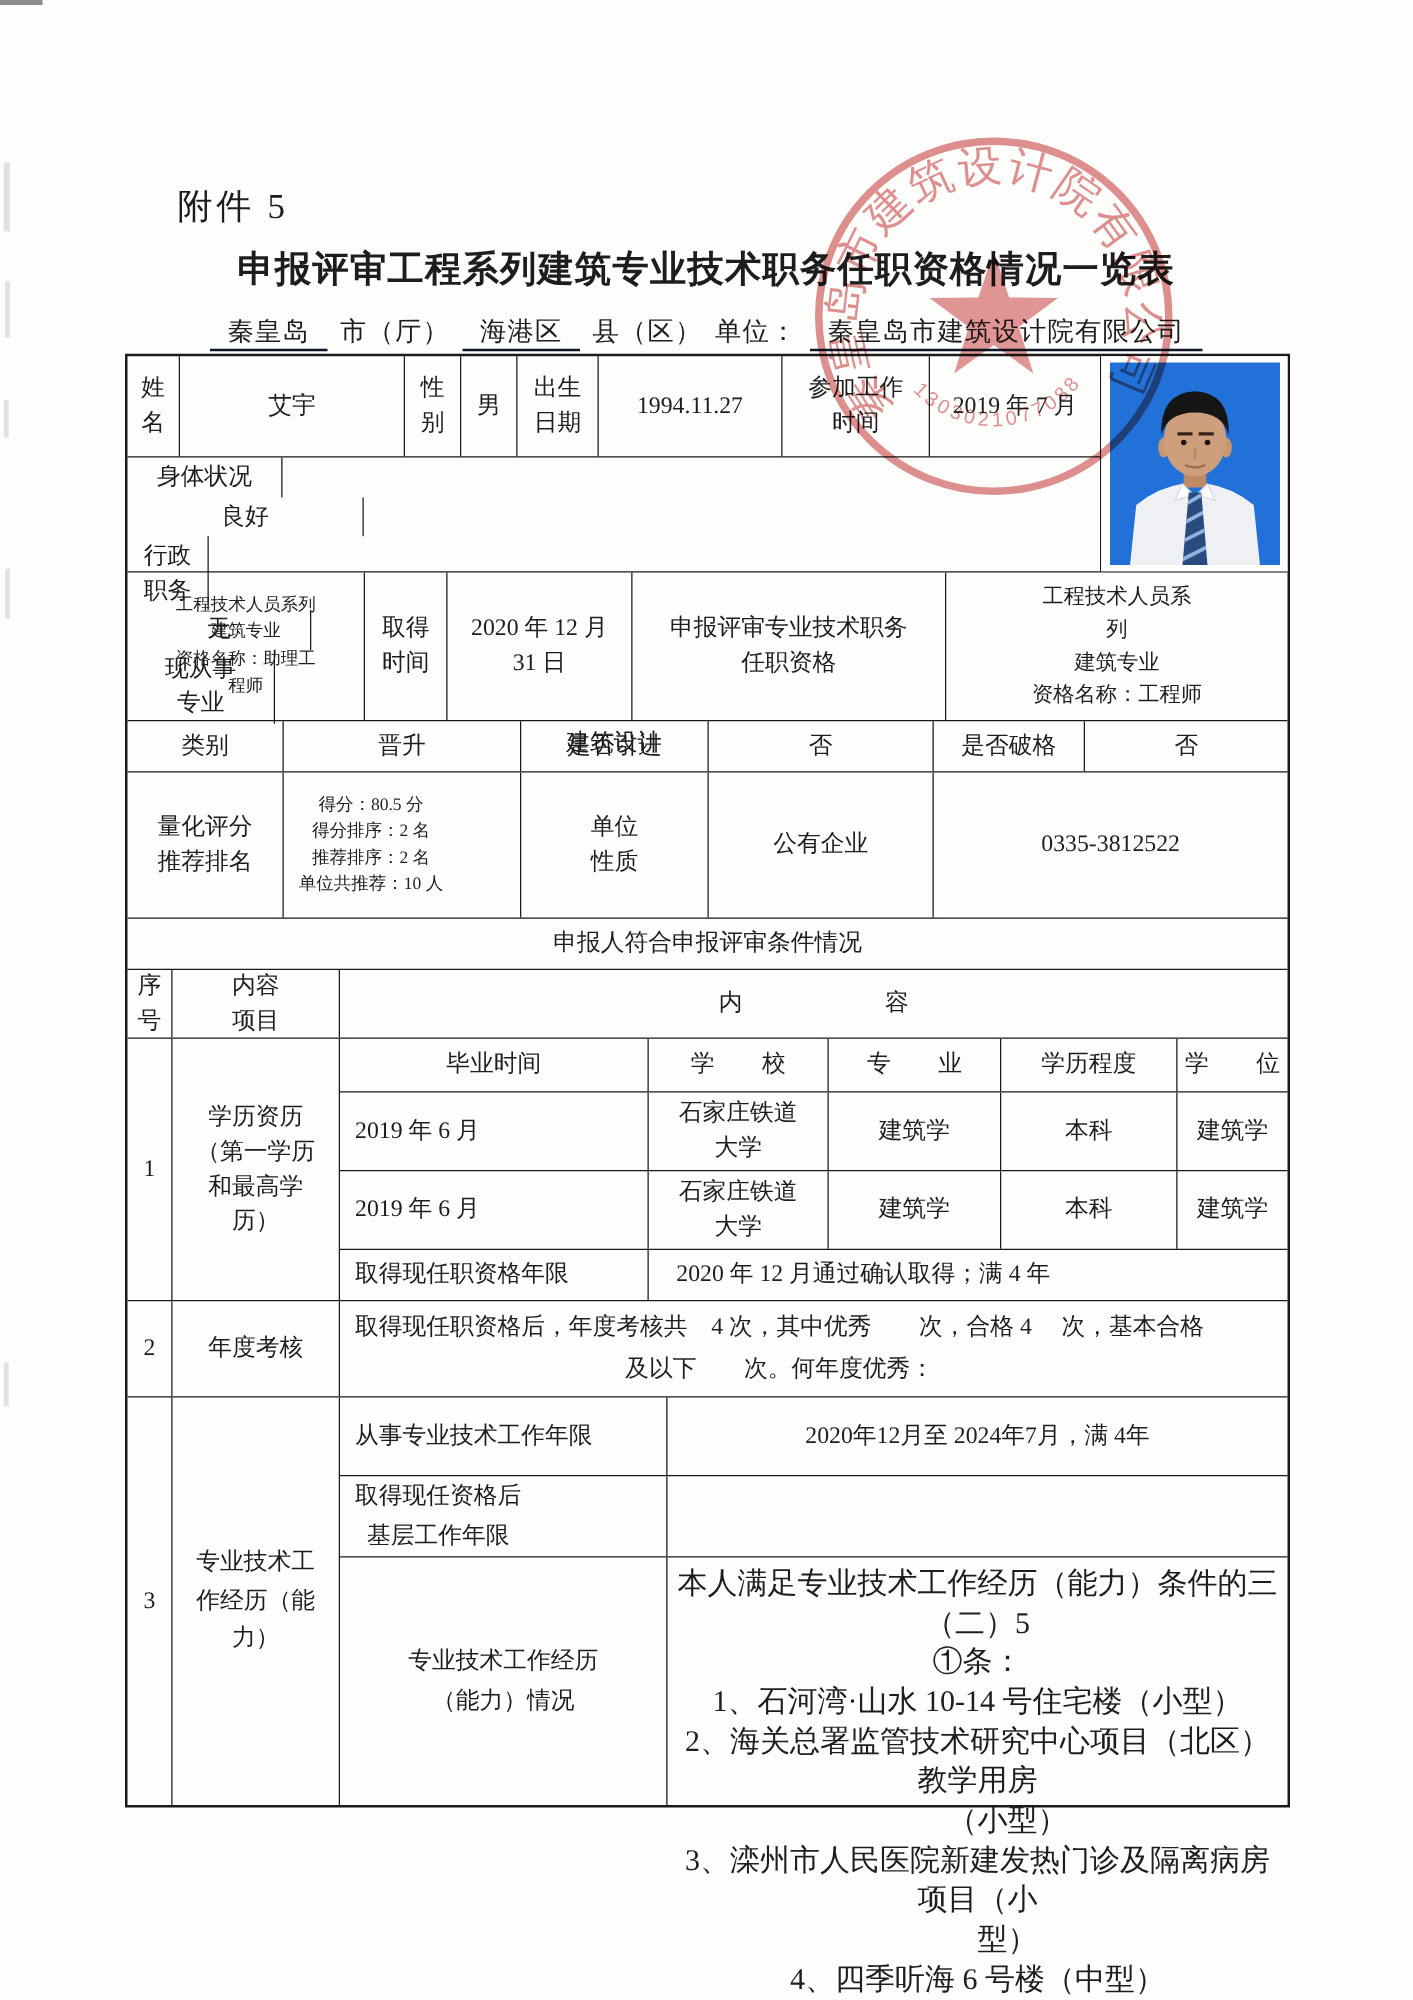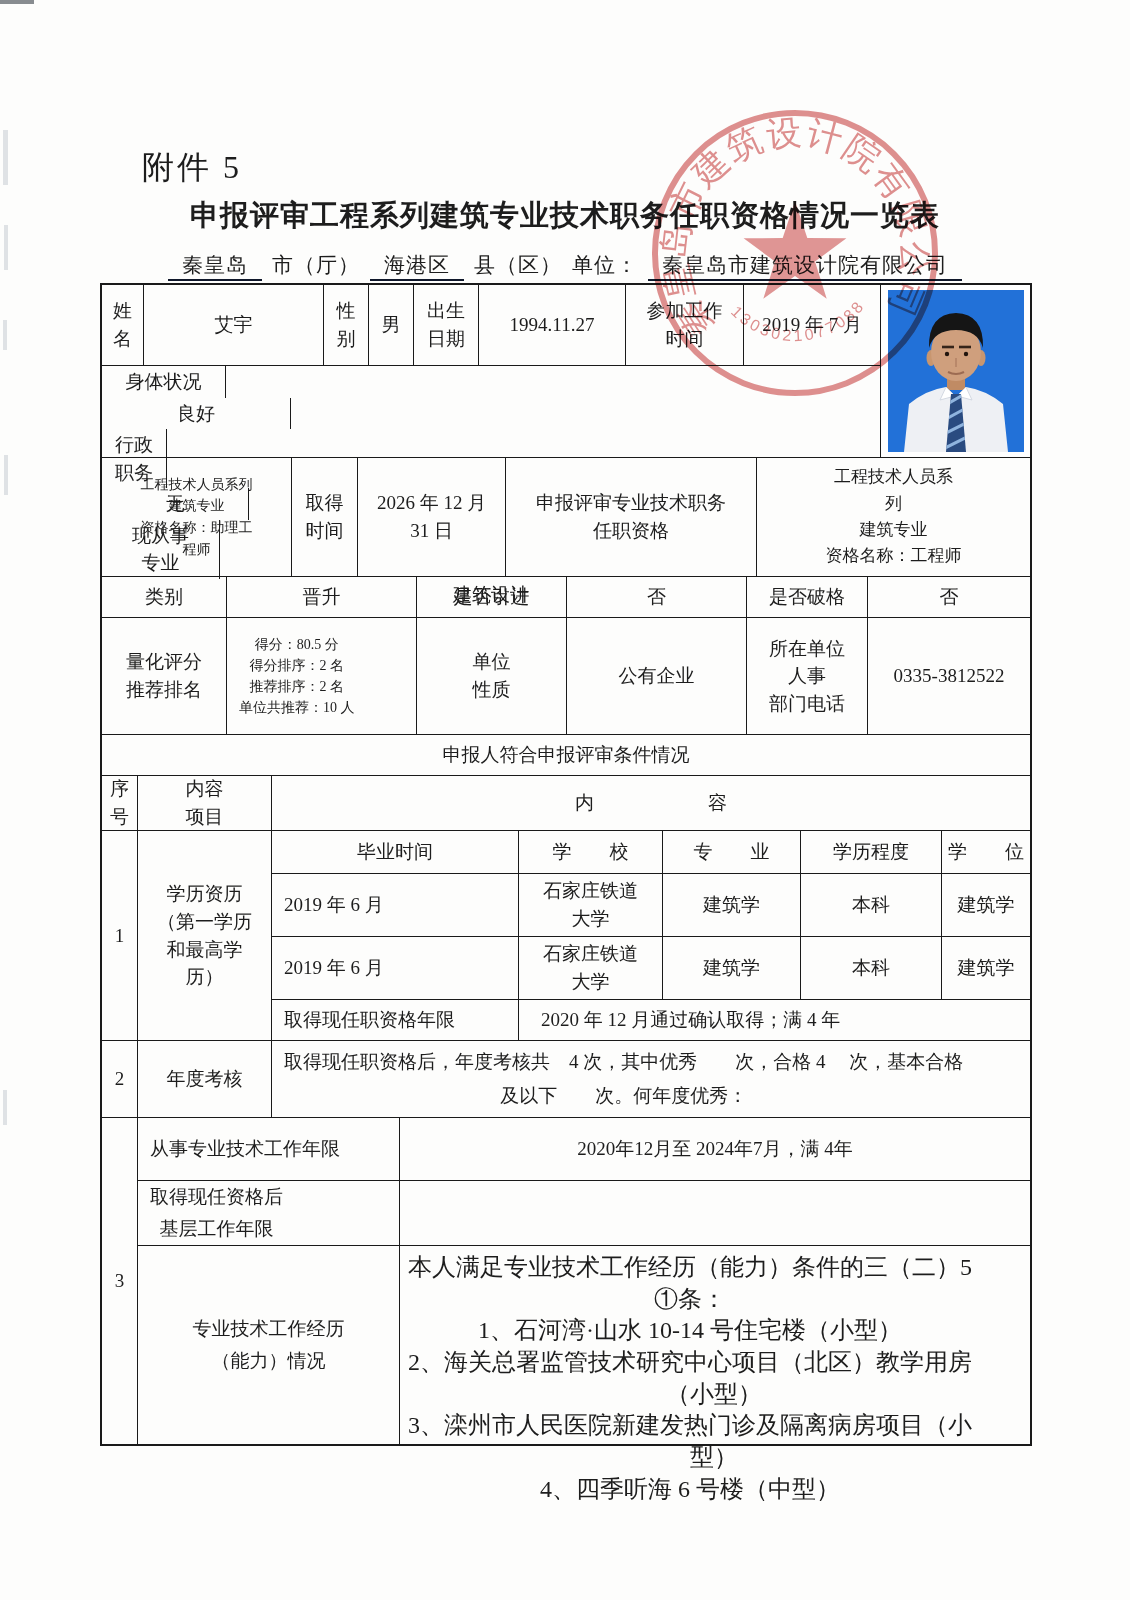--- a/index.html
+++ b/index.html
@@ -1,21 +1,21 @@
 <!DOCTYPE html>
 <html><head>
 <meta charset="utf-8">
 <style>
   html,body{margin:0;padding:0;background:#ffffff;}
   .page{position:relative;width:1130px;height:1600px;background:#fdfdfc;overflow:hidden;
         font-family:"Liberation Serif",serif;color:#1d1d1d;}
   
   .artifact{position:absolute;background:#c7ccd1;opacity:.55;}
   .artifact.dark{background:#6a6f74;opacity:.8;}
-  .attachment{position:absolute;left:142px;top:146px;font-size:32px;letter-spacing:3px;}
+  .attachment{position:absolute;left:142px;top:146px;font-size:28px;letter-spacing:3px;}
   .title{position:absolute;left:0;top:196px;width:100%;margin:0;text-align:center;
          font-size:29px;font-weight:bold;letter-spacing:1px;
          font-family:"Liberation Sans",sans-serif;}
   .unit-line{position:absolute;left:0;top:251px;width:100%;text-align:center;font-size:21px;letter-spacing:1px;}
   .unit-line span{display:inline-block;}
   .uv{border-bottom:2px solid #0f172a;padding:0 14px;}
   .gap{width:10px;}
   
   .tbl{position:absolute;left:100px;top:283px;width:932px;border:2.2px solid #1a1a1a;
        box-sizing:border-box;font-size:19px;background:transparent;}
@@ -115,21 +115,21 @@
       </div>
     </div>
 
     <div class="row" style="height:118px;">
       <div class="c sm" style="width:190px;">工程技术人员系列
 建筑专业
 资格名称：助理工
 程师</div>
       <div class="c" style="width:66px;">取得
 时间</div>
-      <div class="c" style="width:148px;">2026 年 12 月
+      <div class="c" style="width:148px;">2020 年 12 月
 31 日</div>
       <div class="c" style="width:251px;">申报评审专业技术职务
 任职资格</div>
       <div class="c fx sm" style="font-size:17px;">工程技术人员系
 列
 建筑专业
 资格名称：工程师</div>
     </div>
 
     <div class="row" style="height:40px;">
@@ -144,23 +144,20 @@
     <div class="row" style="height:116px;">
       <div class="c" style="width:125px;">量化评分
 推荐排名</div>
       <div class="c left pl sm" style="width:190px;line-height:1.5;">得分：80.5 分
 得分排序：2 名
 推荐排序：2 名
 单位共推荐：10 人</div>
       <div class="c" style="width:150px;">单位
 性质</div>
       <div class="c" style="width:180px;">公有企业</div>
-      <div class="c" style="width:121px;">所在单位
-人事
-部门电话</div>
       <div class="c fx">0335-3812522</div>
     </div>
 
     <div class="row" style="height:40px;">
       <div class="c fx">申报人符合申报评审条件情况</div>
     </div>
 
     <div class="row" style="height:54px;">
       <div class="c" style="width:36px;">序
 号</div>
@@ -208,20 +205,23 @@
 
     <div class="row">
       <div class="c" style="width:36px;">2</div>
       <div class="c" style="width:134px;">年度考核</div>
       <div class="c fx left pl" style="height:76px;line-height:1.8;">取得现任职资格后，年度考核共　4 次，其中优秀　　次，合格 4　 次，基本合格
 及以下　　次。何年度优秀：</div>
     </div>
 
     <div class="row">
       <div class="c" style="width:36px;">3</div>
+      <div class="c" style="width:134px;line-height:1.6;">专业技术工
+作经历（能
+力）</div>
       <div class="icol">
         <div class="irow" style="height:62px;">
           <div class="c left pl" style="width:262px;">从事专业技术工作年限</div>
           <div class="c fx">2020年12月至 2024年7月，满 4年</div>
         </div>
         <div class="irow" style="height:64px;">
           <div class="c left pl" style="width:262px;line-height:1.7;">取得现任资格后
 基层工作年限</div>
           <div class="c fx"></div>
         </div>

